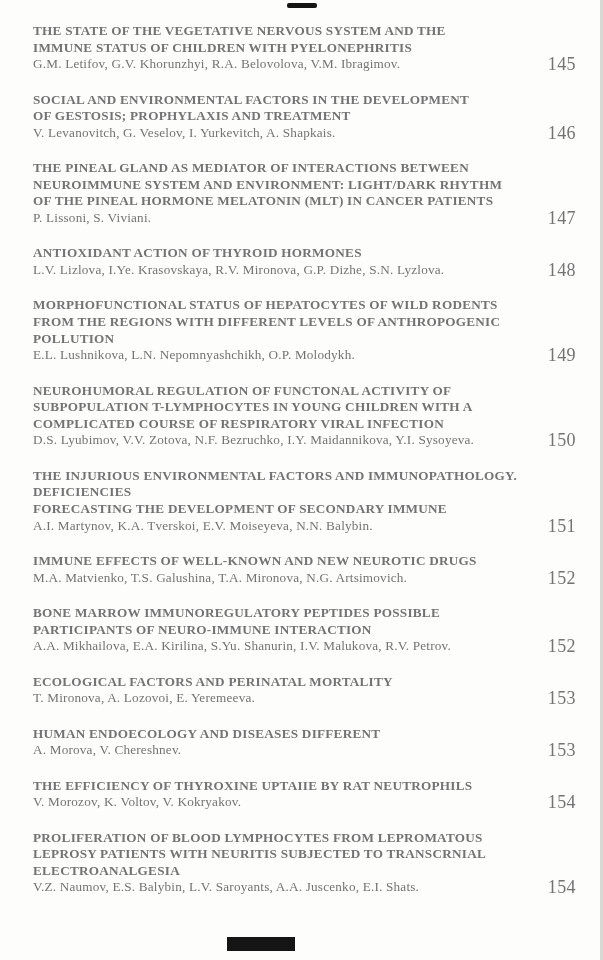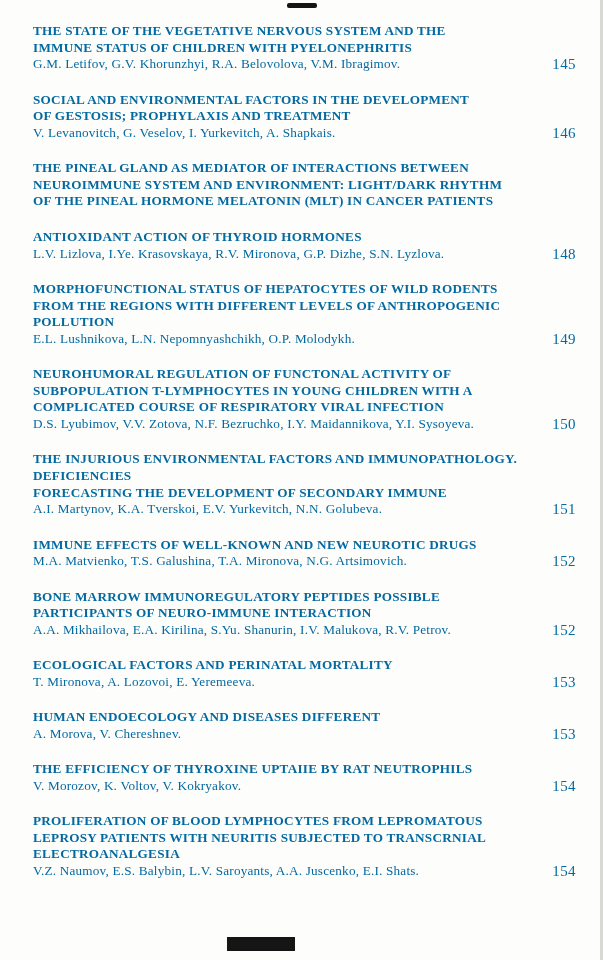--- a/index.html
+++ b/index.html
@@ -8,21 +8,21 @@
     background: #e8e8e6;
   }
   .page {
     position: relative;
     width: 603px;
     height: 960px;
     margin: 0 auto;
     background: #fdfdfb;
     overflow: hidden;
     font-family: "Liberation Serif", "DejaVu Serif", serif;
-    color: #0369a1;
+    color: #737373;
     box-sizing: border-box;
   }
   .toc {
     position: absolute;
     top: 23px;
     left: 33px;
     right: 27px;
   }
   .entry {
     margin-bottom: 19px;
@@ -40,21 +40,21 @@
     align-items: flex-start;
     margin-top: 0;
   }
   .authors {
     font-size: 13.2px;
     line-height: 16.4px;
     letter-spacing: 0.2px;
     white-space: nowrap;
   }
   .page-num {
-    font-size: 15px;
+    font-size: 18px;
     line-height: 16.4px;
     letter-spacing: 0.4px;
     text-align: right;
     flex-shrink: 0;
     padding-left: 12px;
   }
   .artifact {
     position: absolute;
     background: #151515;
   }
@@ -109,20 +109,24 @@
       <span class="page-num">146</span>
     </div>
   </div>
 
   <div class="entry">
     <div class="title">
           <div class="title-line">THE PINEAL GLAND AS MEDIATOR OF INTERACTIONS BETWEEN</div>
           <div class="title-line">NEUROIMMUNE SYSTEM AND ENVIRONMENT: LIGHT/DARK RHYTHM</div>
           <div class="title-line">OF THE PINEAL HORMONE MELATONIN (MLT) IN CANCER PATIENTS</div>
         </div>
+    <div class="meta">
+      <span class="authors">P. Lissoni, S. Viviani.</span>
+      <span class="page-num">147</span>
+    </div>
   </div>
 
   <div class="entry">
     <div class="title">
           <div class="title-line">ANTIOXIDANT ACTION OF THYROID HORMONES</div>
         </div>
     <div class="meta">
       <span class="authors">L.V. Lizlova, I.Ye. Krasovskaya, R.V. Mironova, G.P. Dizhe, S.N. Lyzlova.</span>
       <span class="page-num">148</span>
     </div>
@@ -152,21 +156,21 @@
     </div>
   </div>
 
   <div class="entry">
     <div class="title">
           <div class="title-line">THE INJURIOUS ENVIRONMENTAL FACTORS AND IMMUNOPATHOLOGY.</div>
           <div class="title-line">DEFICIENCIES</div>
           <div class="title-line">FORECASTING THE DEVELOPMENT OF SECONDARY IMMUNE</div>
         </div>
     <div class="meta">
-      <span class="authors">A.I. Martynov, K.A. Tverskoi, E.V. Yurkevitch, N.N. Golubeva.</span>
+      <span class="authors">A.I. Martynov, K.A. Tverskoi, E.V. Moiseyeva, N.N. Balybin.</span>
       <span class="page-num">151</span>
     </div>
   </div>
 
   <div class="entry">
     <div class="title">
           <div class="title-line">IMMUNE EFFECTS OF WELL-KNOWN AND NEW NEUROTIC DRUGS</div>
         </div>
     <div class="meta">
       <span class="authors">M.A. Matvienko, T.S. Galushina, T.A. Mironova, N.G. Artsimovich.</span>

